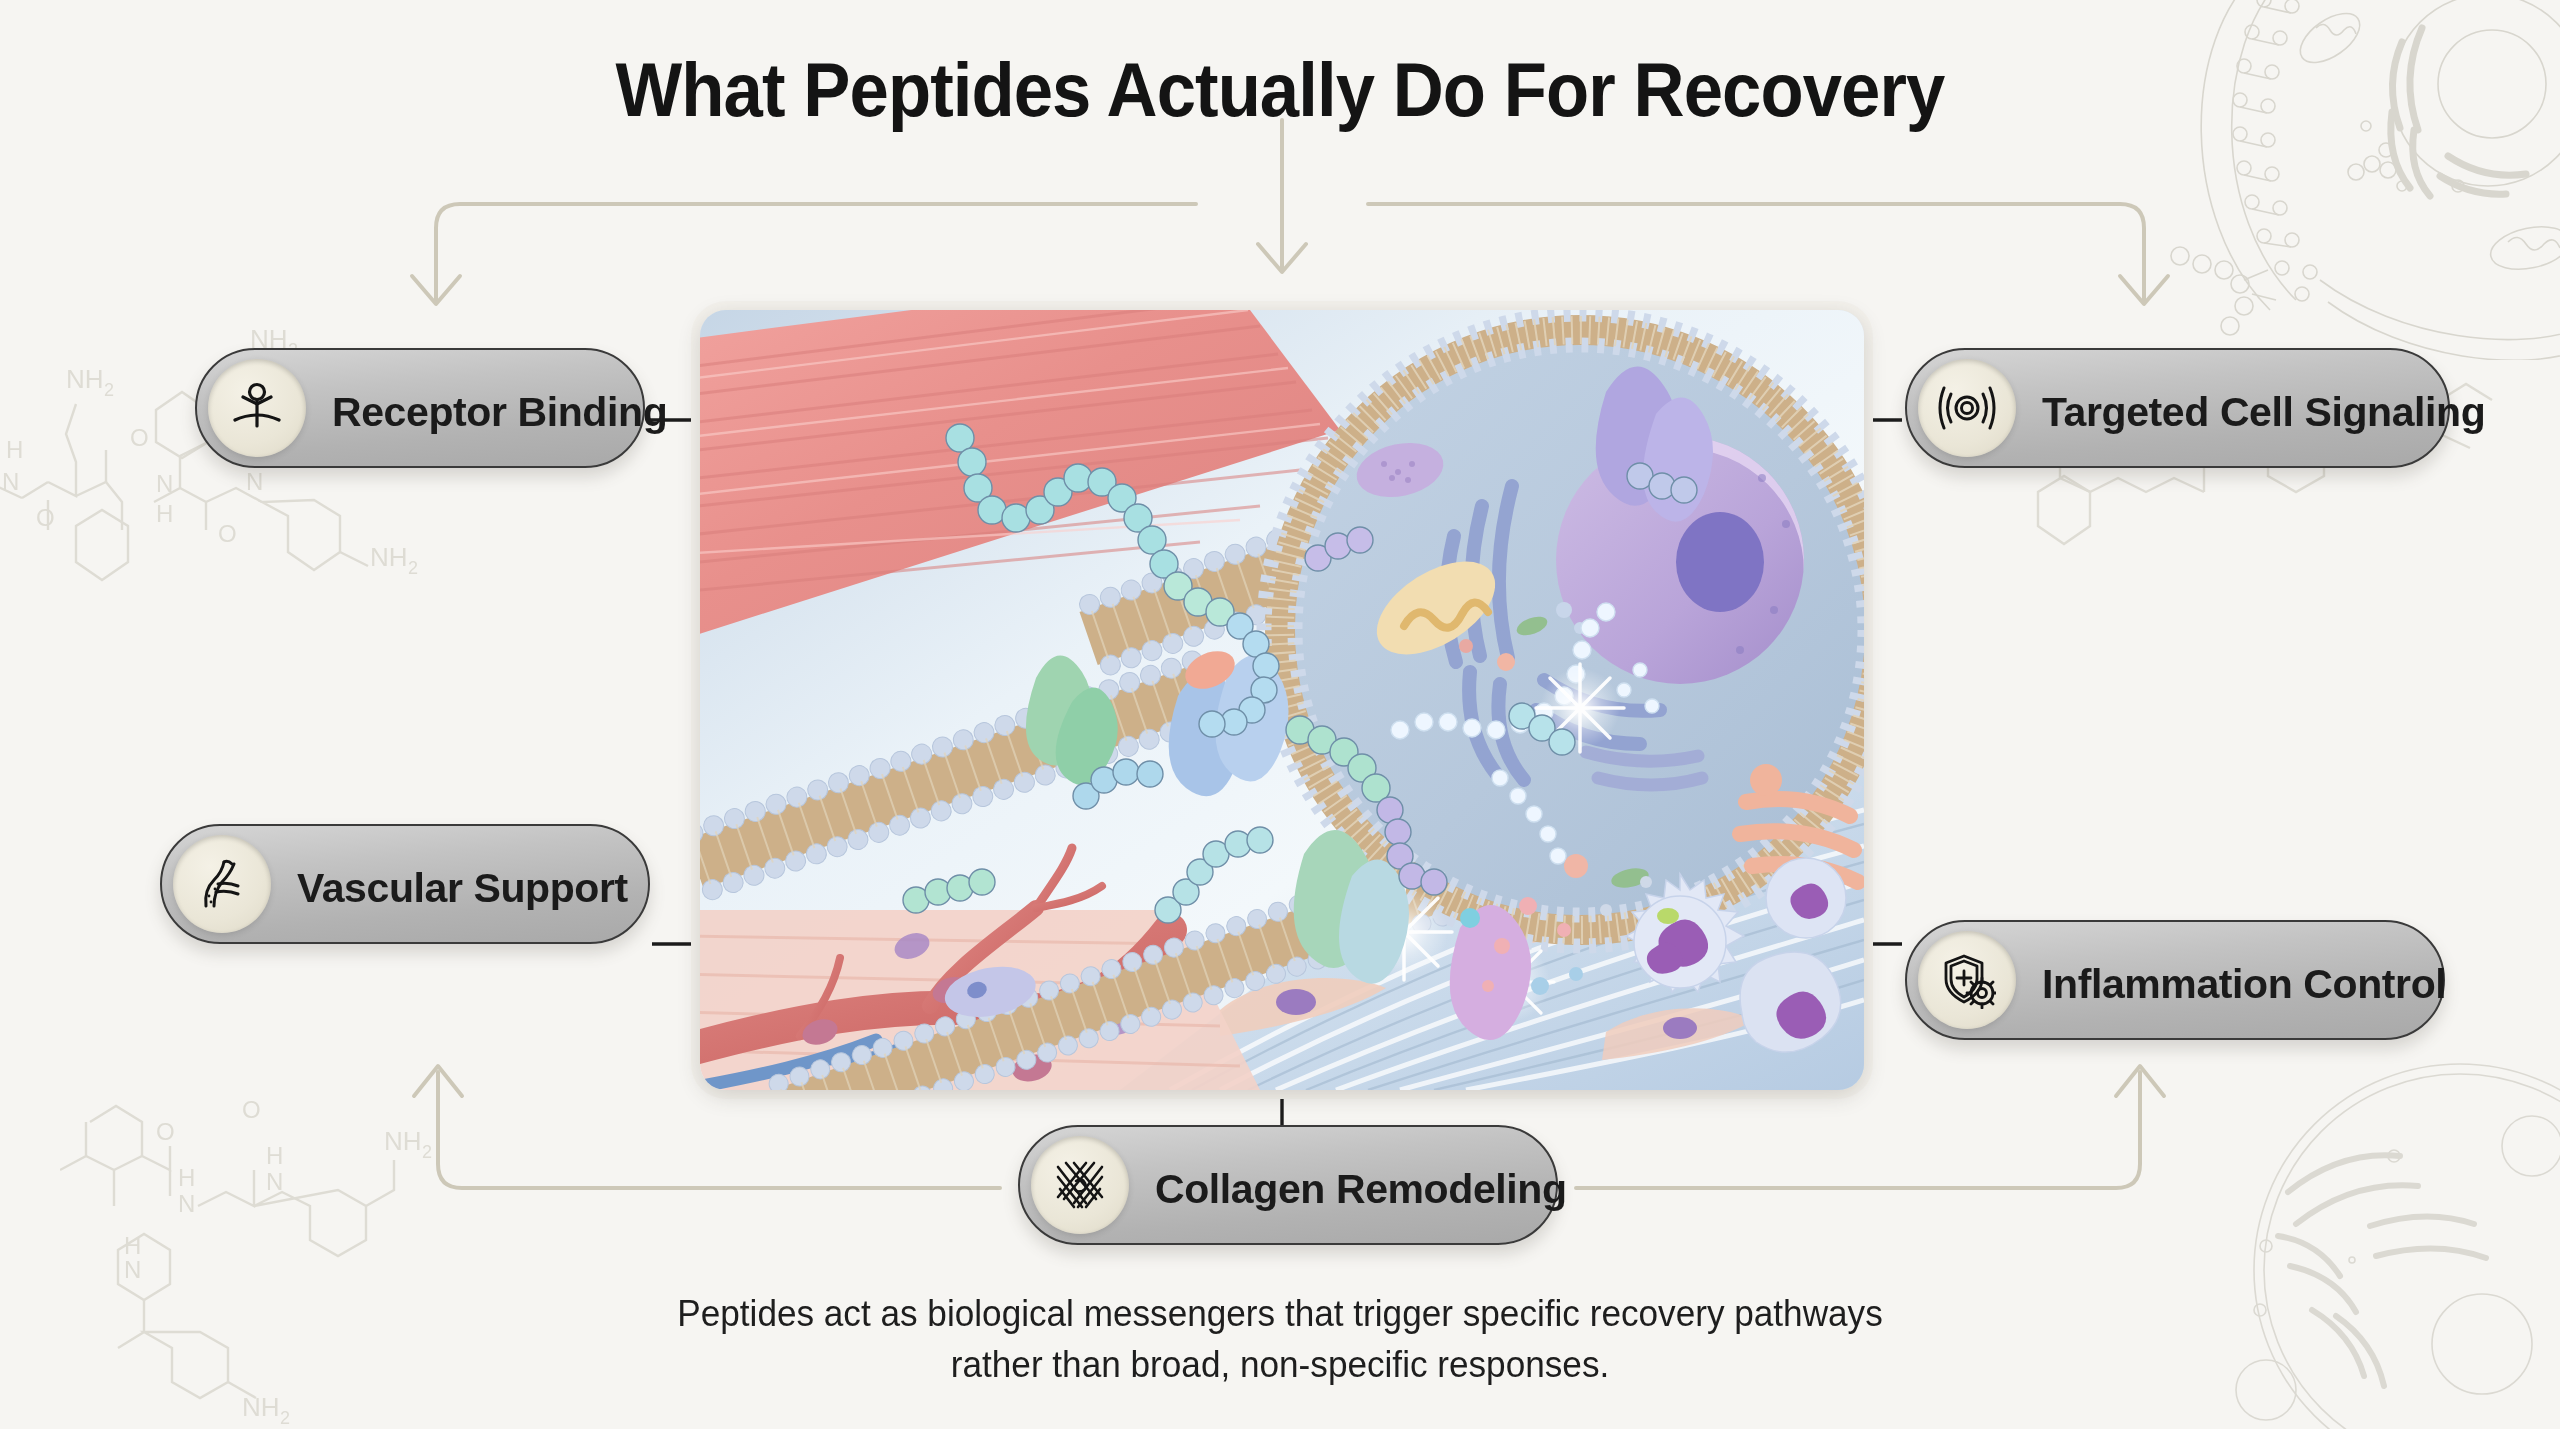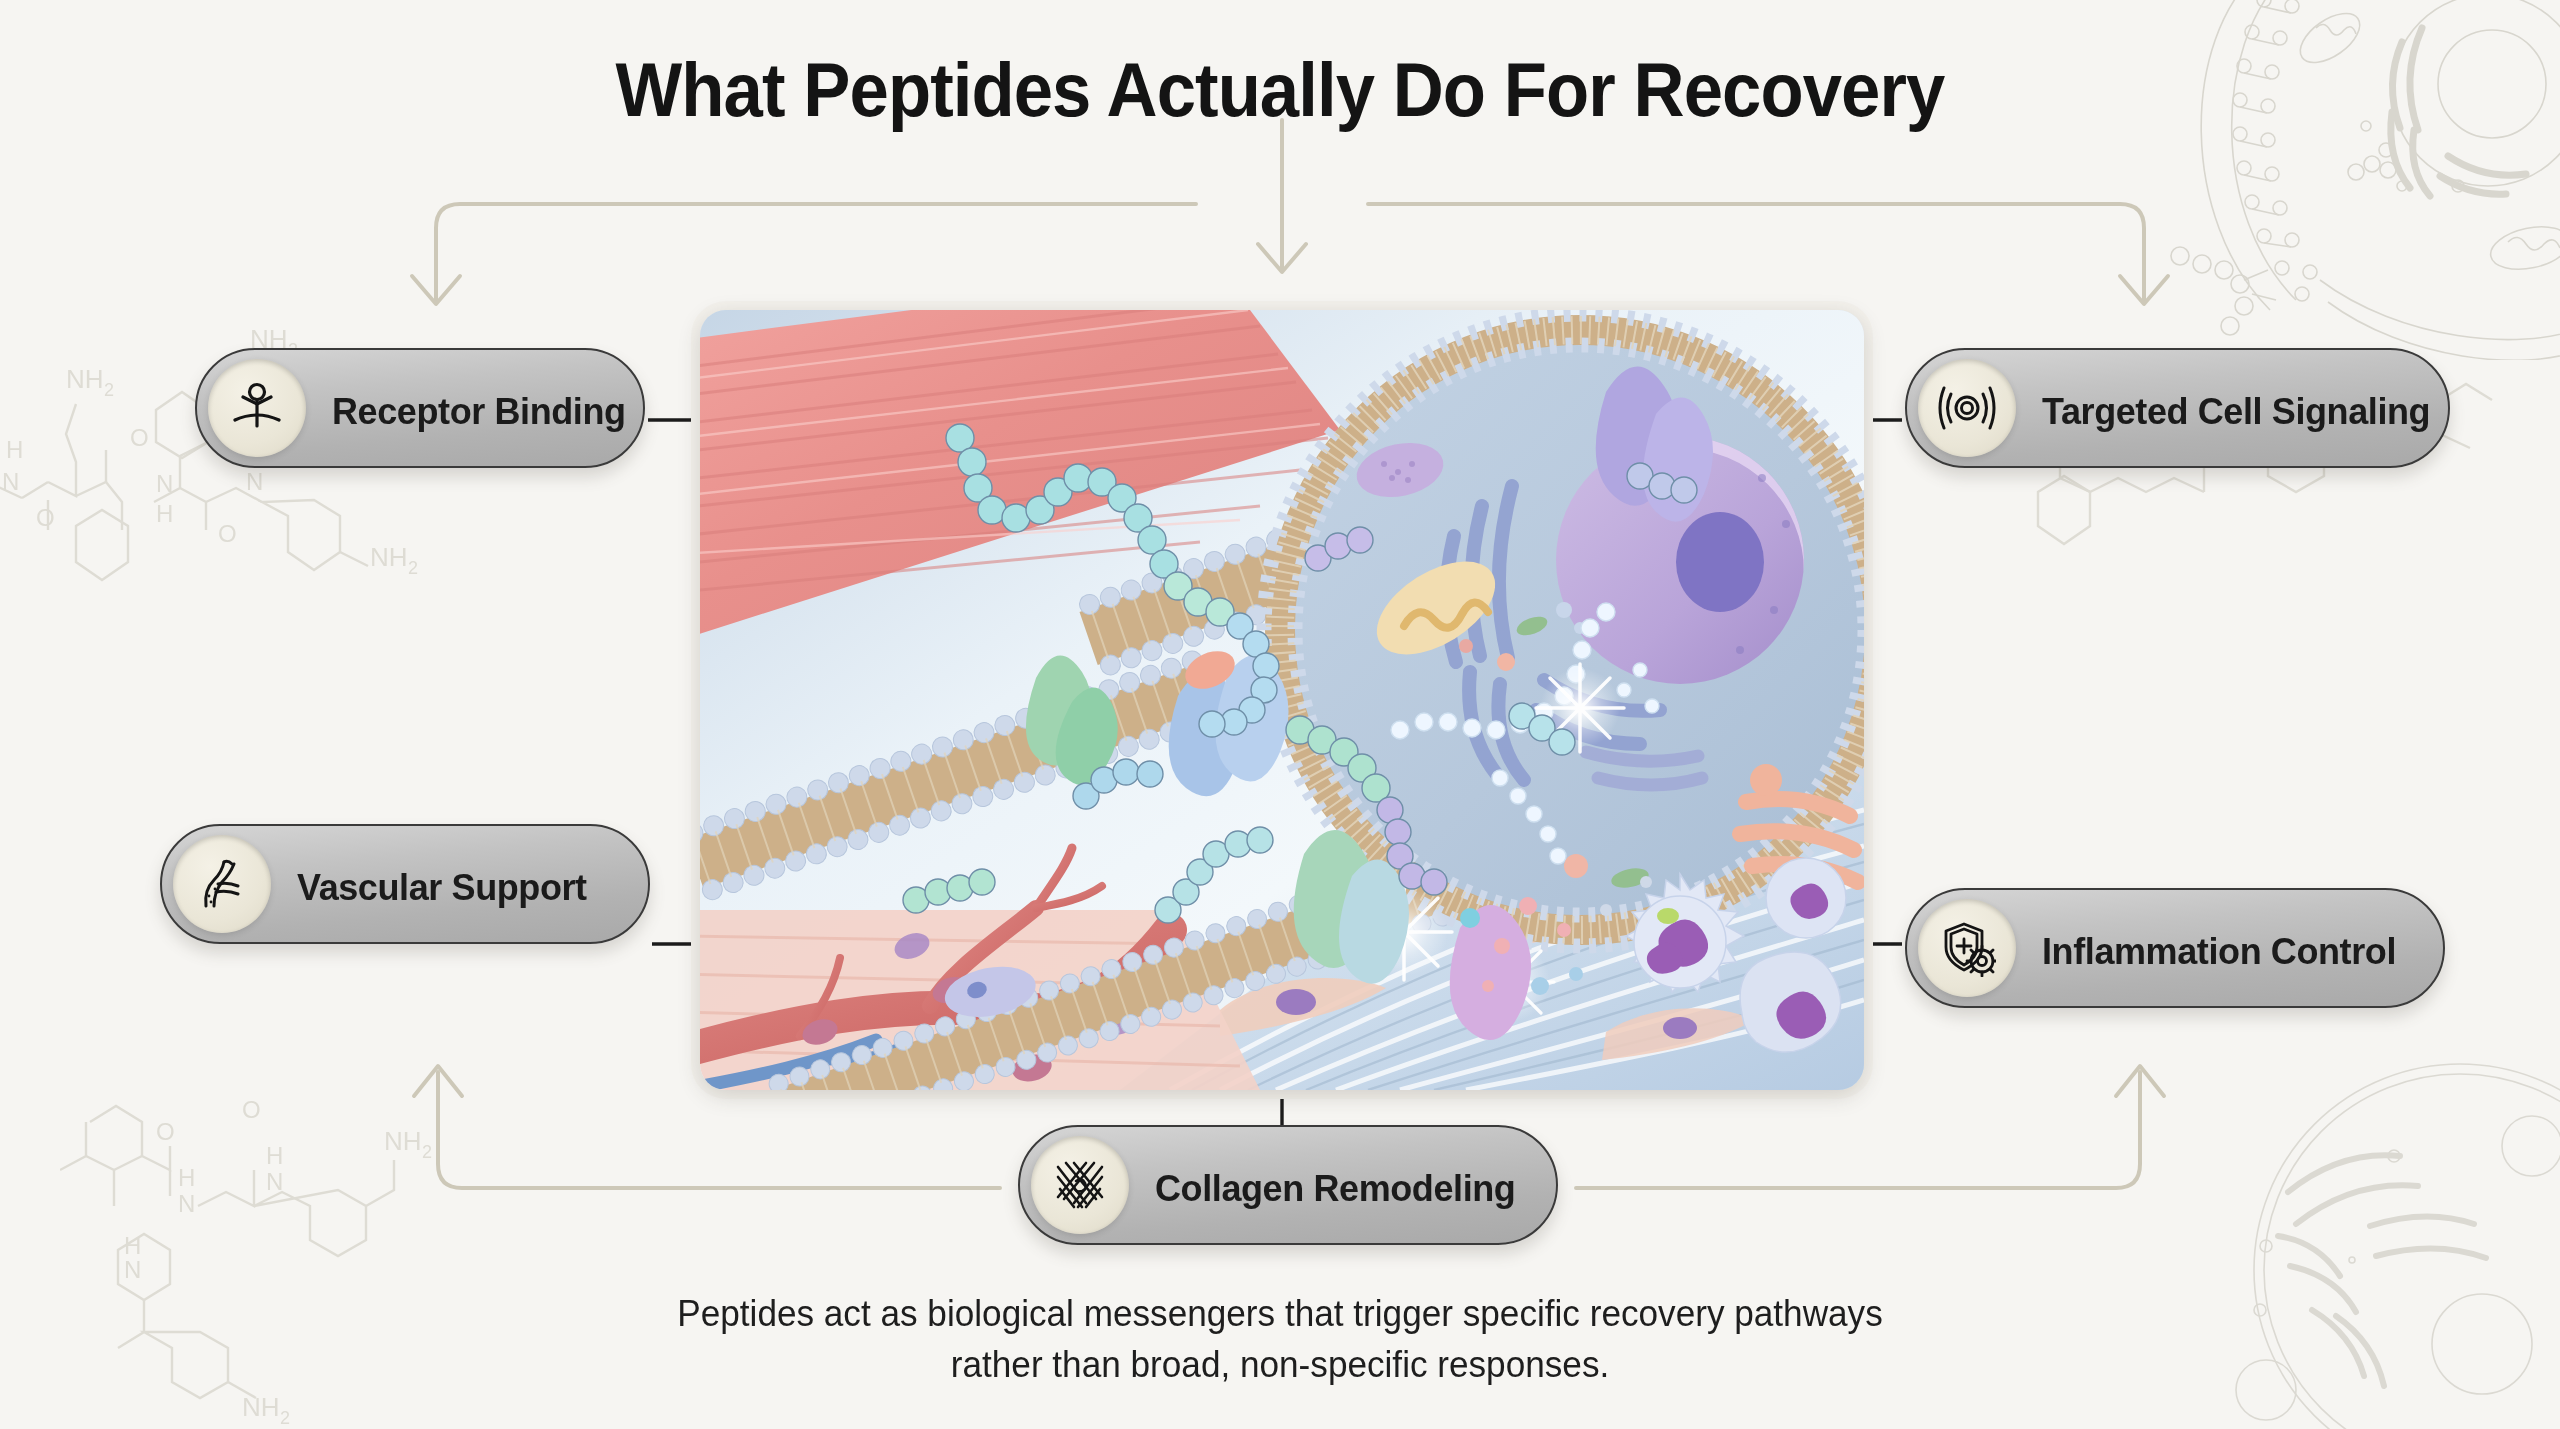--- a/index.html
+++ b/index.html
@@ -52,30 +52,30 @@
   .pill .badge{
     flex:0 0 auto;
     width:98px; height:98px; border-radius:50%;
     background:radial-gradient(circle at 38% 32%,#f4f1e6 0%,#eae6d7 60%,#ded9c7 100%);
     display:flex; align-items:center; justify-content:center;
     box-shadow:0 2px 5px rgba(0,0,0,.18) inset, 0 2px 6px rgba(0,0,0,.12);
   }
   .pill .badge svg{ display:block; }
   .pill .plabel{
     margin-left:26px;
-    font-size:36px; font-weight:bold; color:#1b1b1b;
+    font-size:41px; font-weight:bold; color:#1b1b1b;
     white-space:nowrap;
     letter-spacing:-.4px;
     margin-top:8px;
   }
 
   #pill-receptor     { left:195px;  top:348px;  width:450px; }
   #pill-signaling    { left:1905px; top:348px;  width:545px;align-items:center; }
   #pill-vascular     { left:160px;  top:824px;  width:490px; }
-  #pill-inflammation { left:1905px; top:888px;  width:540px;text-align:right; }
+  #pill-inflammation { left:1905px; top:920px;  width:540px;text-align:right; }
   #pill-collagen     { left:1018px; top:1125px; width:540px; }
 
   
   #caption{
     position:absolute; left:0; top:1288px; width:2560px;
     text-align:center;
     font-size:37px; color:#1e1e1e; line-height:1.38;
     transform:scaleX(.95);
   }
 </style>

